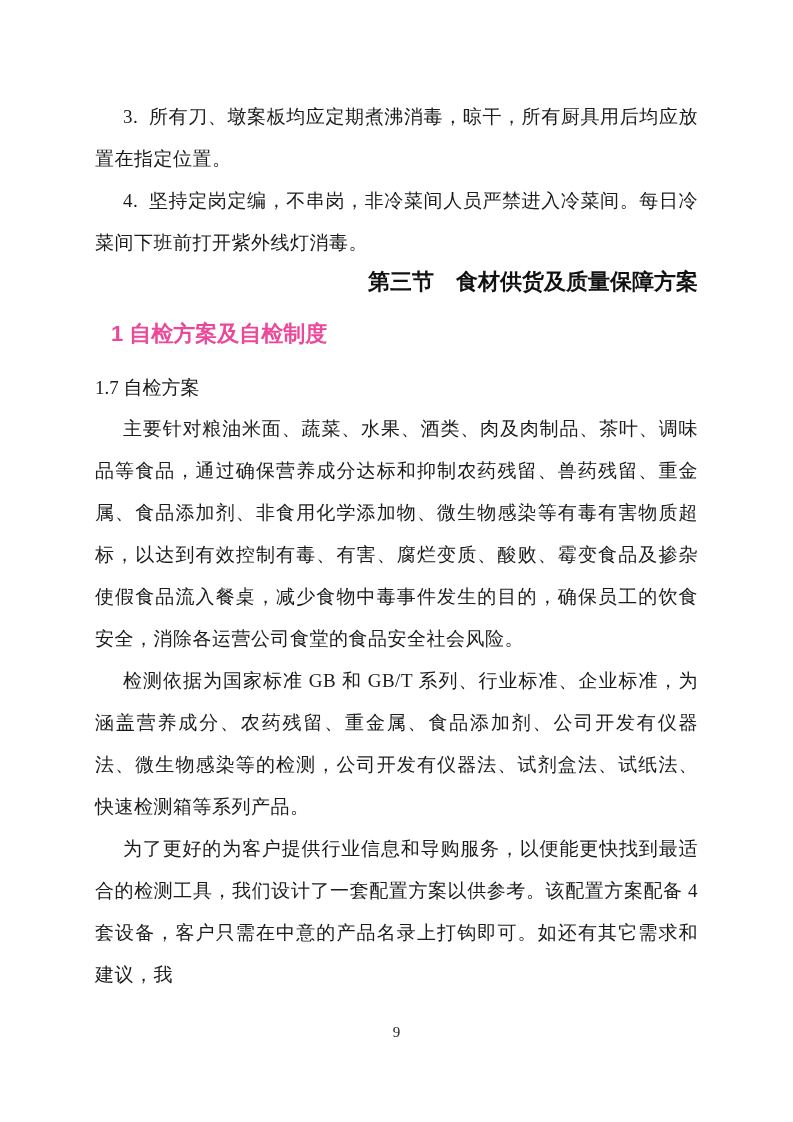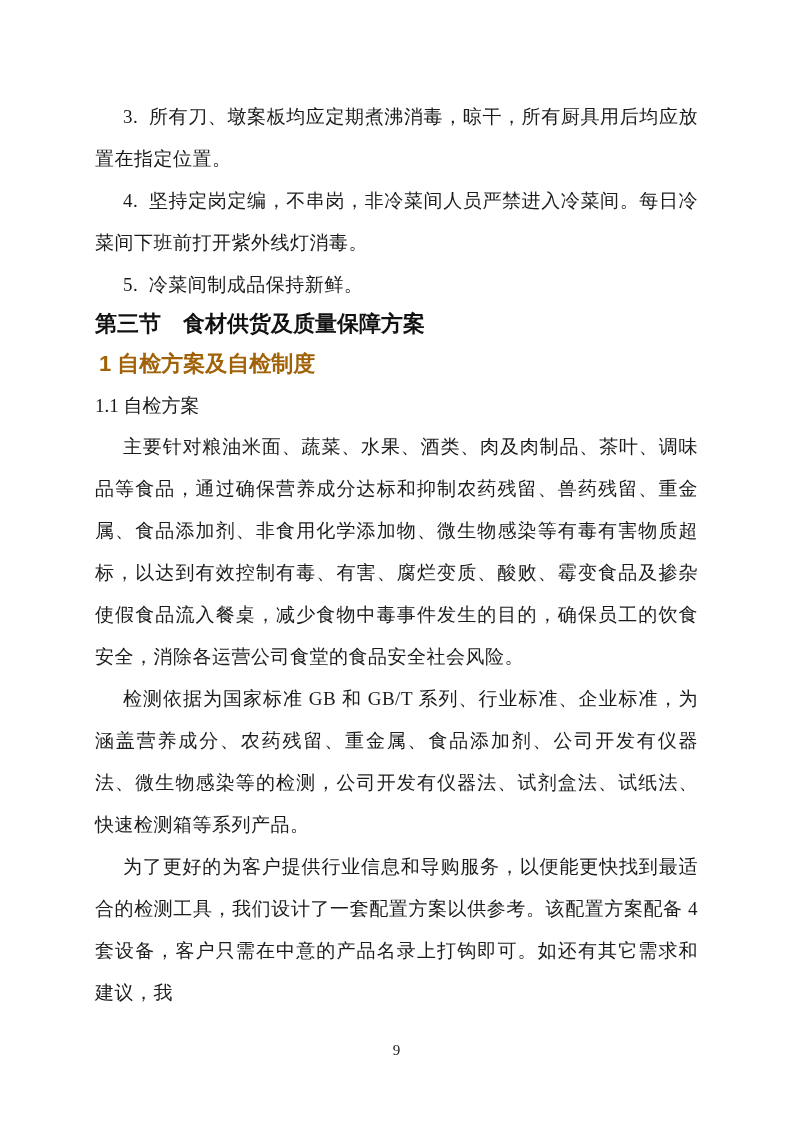--- a/index.html
+++ b/index.html
@@ -30,31 +30,31 @@
     text-align: justify;
     text-indent: 28px;
     letter-spacing: 0.5px;
   }
   .section-heading {
     margin: 0;
     font-family: "Liberation Sans", "DejaVu Sans", sans-serif;
     font-weight: bold;
     font-size: 22px;
     line-height: 36px;
-    text-align: left;
+    text-align: right;
     color: #111111;
   }
   .sub-heading {
-    margin: 4px;
+    margin: 16px;
     font-family: "Liberation Sans", "DejaVu Sans", sans-serif;
     font-weight: bold;
     font-size: 22px;
     line-height: 36px;
     text-align: left;
-    color: #a16207;
+    color: #ec4899;
   }
   .subsub-heading {
     margin: 0;
     font-size: 19px;
     line-height: 40px;
     font-weight: normal;
     text-align: left;
   }
   .page-number {
     margin: 26px 0 0 0;
@@ -65,27 +65,26 @@
   }
 </style>
 </head>
 <body>
 
 <div class="page">
   <div class="content">
 
     <p class="body-text">3.&nbsp;&nbsp;所有刀、墩案板均应定期煮沸消毒，晾干，所有厨具用后均应放置在指定位置。</p>
     <p class="body-text">4.&nbsp;&nbsp;坚持定岗定编，不串岗，非冷菜间人员严禁进入冷菜间。每日冷菜间下班前打开紫外线灯消毒。</p>
-    <p class="body-text">5.&nbsp;&nbsp;冷菜间制成品保持新鲜。</p>
 
     <h2 class="section-heading">第三节　食材供货及质量保障方案</h2>
 
     <h3 class="sub-heading">1 自检方案及自检制度</h3>
 
-    <h4 class="subsub-heading">1.1 自检方案</h4>
+    <h4 class="subsub-heading">1.7 自检方案</h4>
 
     <p class="body-text">主要针对粮油米面、蔬菜、水果、酒类、肉及肉制品、茶叶、调味品等食品，通过确保营养成分达标和抑制农药残留、兽药残留、重金属、食品添加剂、非食用化学添加物、微生物感染等有毒有害物质超标，以达到有效控制有毒、有害、腐烂变质、酸败、霉变食品及掺杂使假食品流入餐桌，减少食物中毒事件发生的目的，确保员工的饮食安全，消除各运营公司食堂的食品安全社会风险。</p>
     <p class="body-text">检测依据为国家标准 GB 和 GB/T 系列、行业标准、企业标准，为涵盖营养成分、农药残留、重金属、食品添加剂、公司开发有仪器法、微生物感染等的检测，公司开发有仪器法、试剂盒法、试纸法、快速检测箱等系列产品。</p>
     <p class="body-text">为了更好的为客户提供行业信息和导购服务，以便能更快找到最适合的检测工具，我们设计了一套配置方案以供参考。该配置方案配备 4 套设备，客户只需在中意的产品名录上打钩即可。如还有其它需求和建议，我</p>
 
     <div class="page-number">9</div>
 
   </div>
 </div>
 

